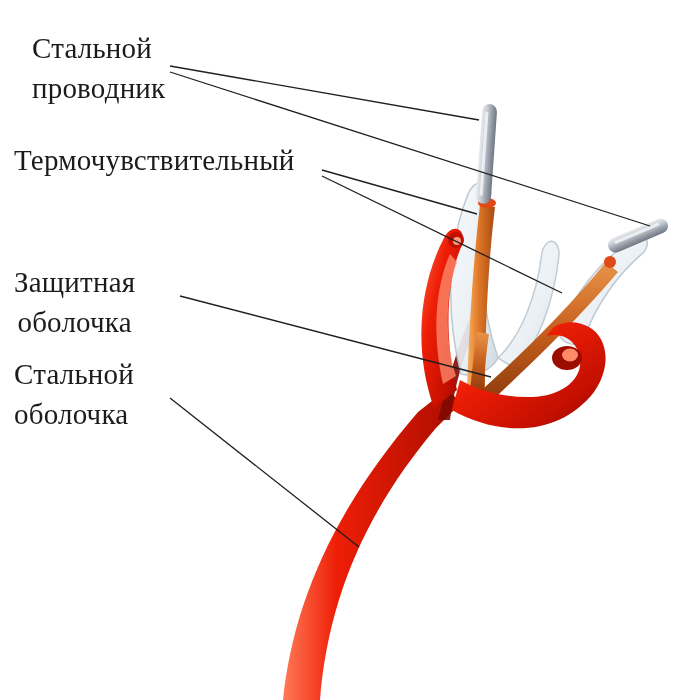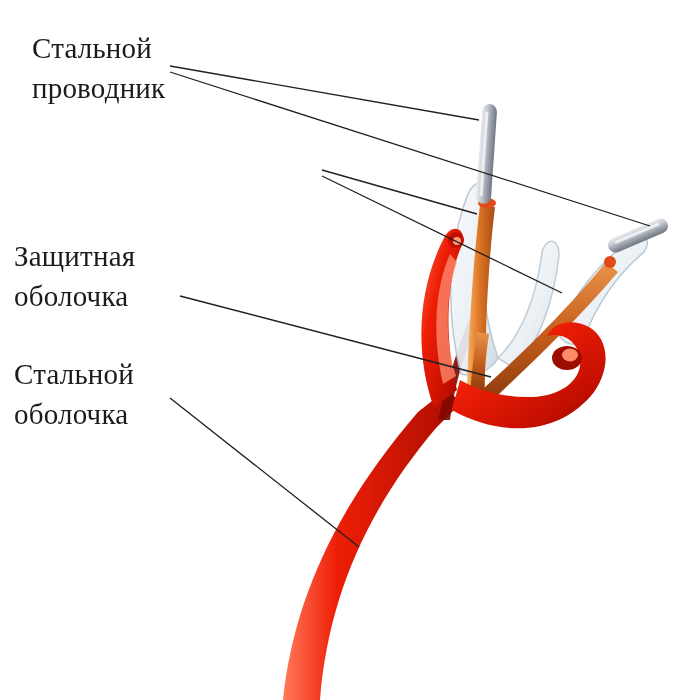--- a/index.html
+++ b/index.html
@@ -119,23 +119,24 @@
       <line x1="170" y1="398" x2="359" y2="547"></line>
     </g>
   </svg>
 
   <div class="label" style="left:32px; top:28px;">
     <div>Стальной</div>
     <div>проводник</div>
   </div>
 
   <div class="label" style="left:14px; top:140px;">
+    <div>Термочувствительный</div>
   </div>
 
-  <div class="label" style="left:14px; top:236px;">
+  <div class="label" style="left:14px; top:262px;text-align:center;">
     <div>Защитная</div>
     <div>оболочка</div>
   </div>
 
   <div class="label" style="left:14px; top:354px;">
     <div>Стальной</div>
     <div>оболочка</div>
   </div>
 
 </div>

